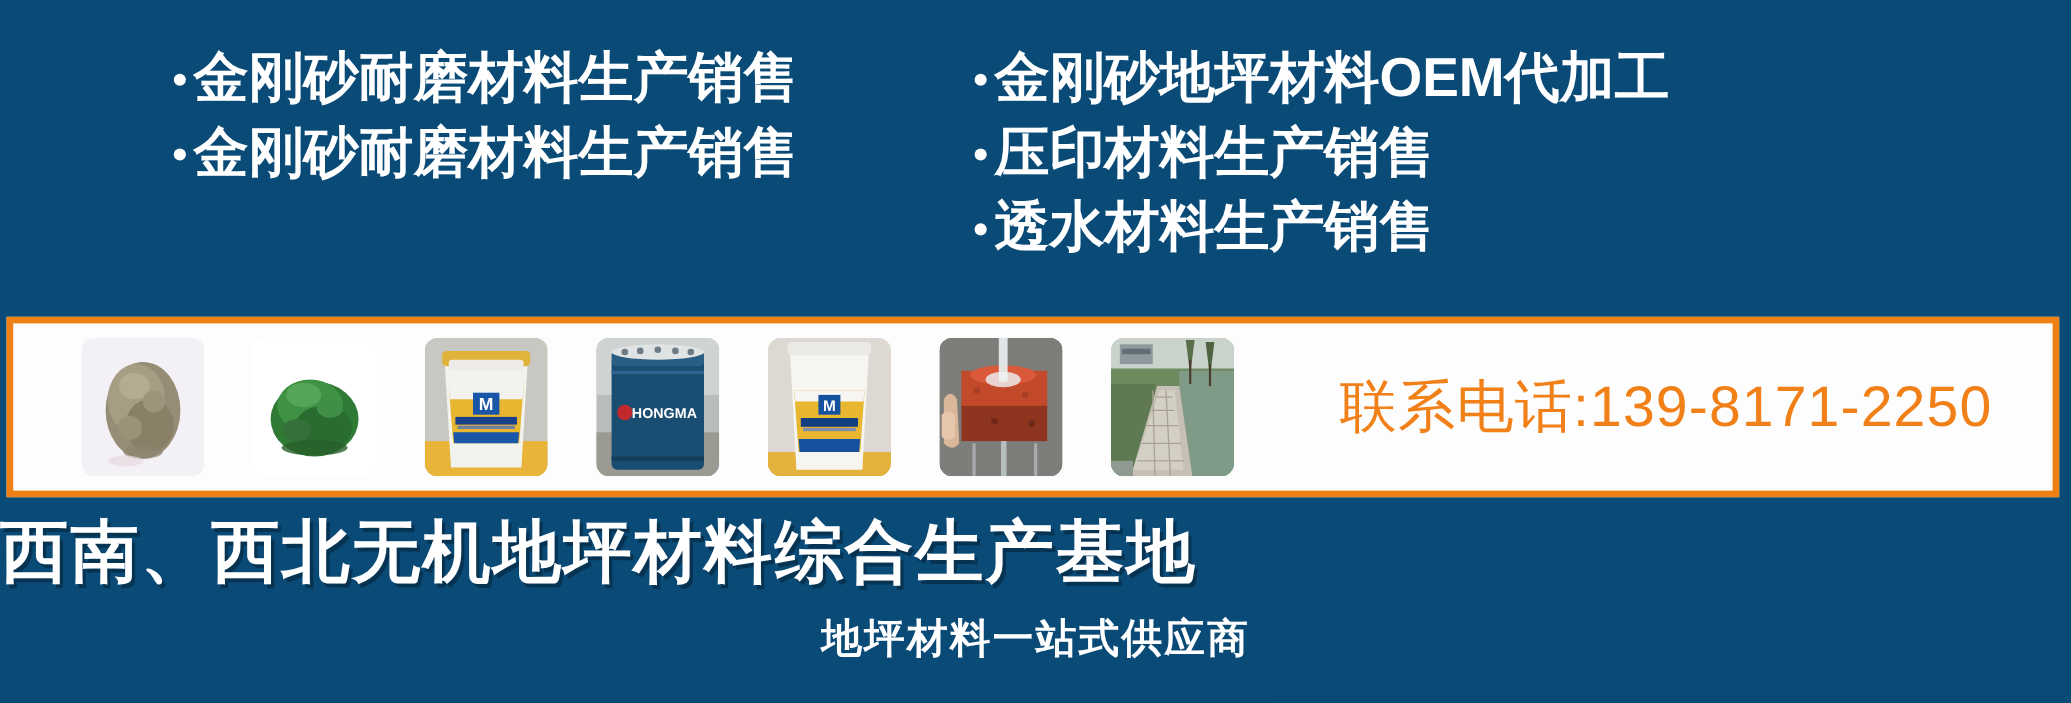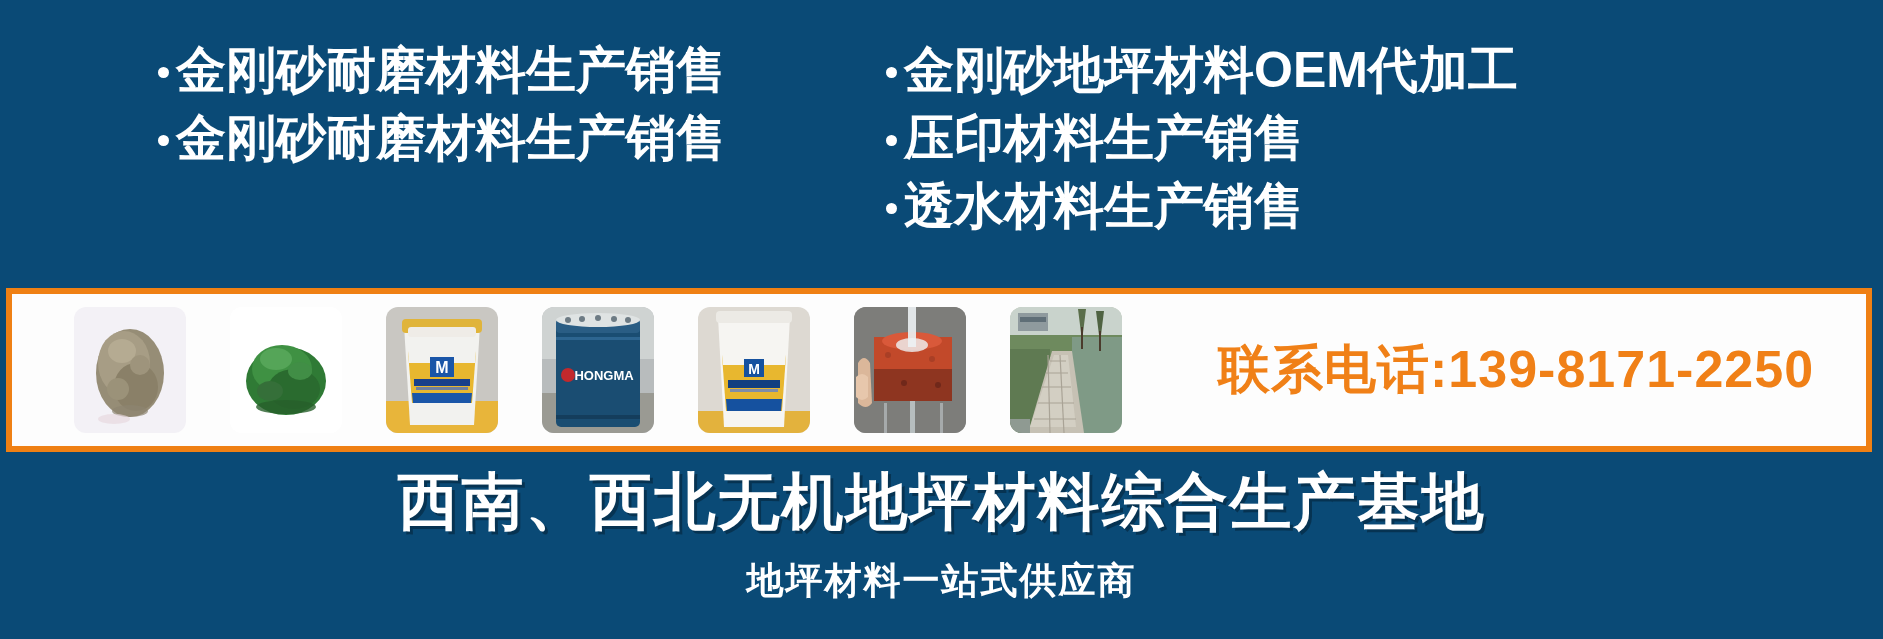--- a/index.html
+++ b/index.html
@@ -83,33 +83,32 @@
     position: relative;
     flex: 0 0 auto;
     background: #ffffff;
   }
   .thumb svg { display: block; width: 100%; height: 100%; }
 
   .phone {
     margin-left: 96px;
     color: #f08017;
     font-size: 52px;
-    font-weight: bold;
+    font-weight: normal;
     letter-spacing: 1px;
     white-space: nowrap;
     font-family: "Liberation Sans", "DejaVu Sans", sans-serif;
   }
 
   
   .headline {
     position: absolute;
     left: 0;
     top: 460px;
     width: 1883px;
-    text-align: center;
     color: #ffffff;
     font-size: 62px;
     font-weight: bold;
     letter-spacing: 2px;
     text-shadow: 3px 3px 0 rgba(0,0,0,0.30);
     white-space: nowrap;
   }
   .subhead {
     position: absolute;
     left: 0;

